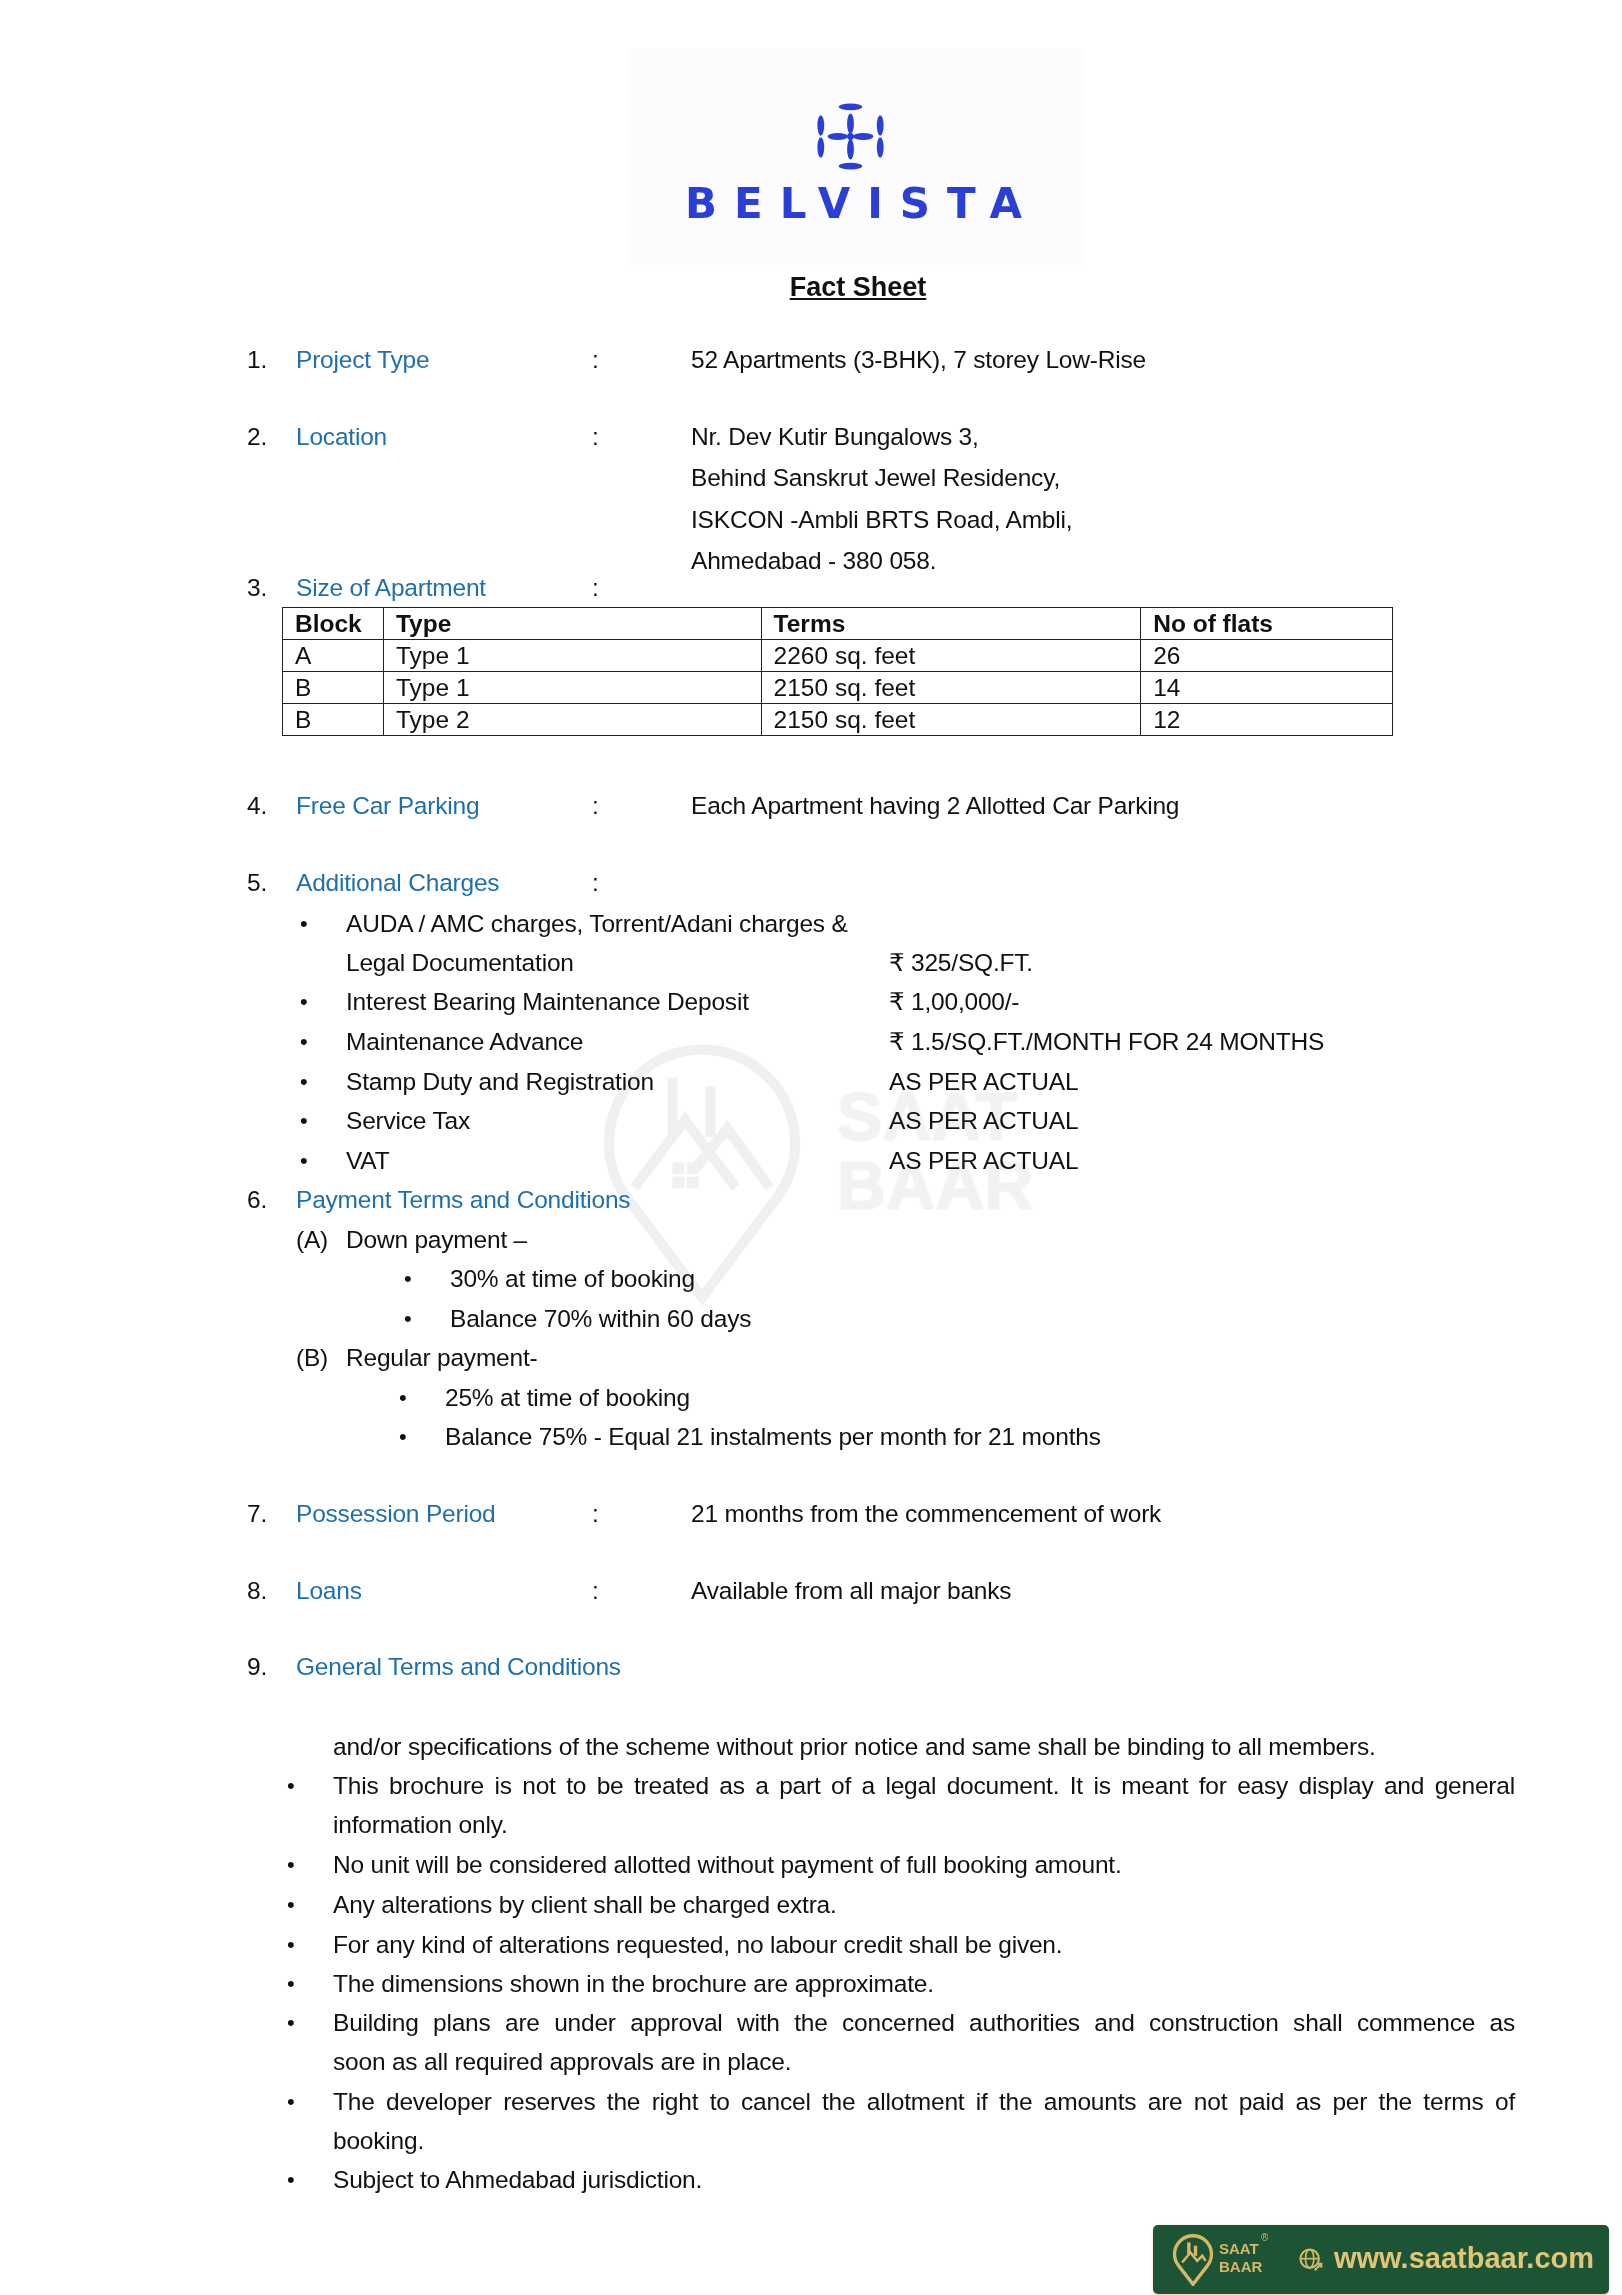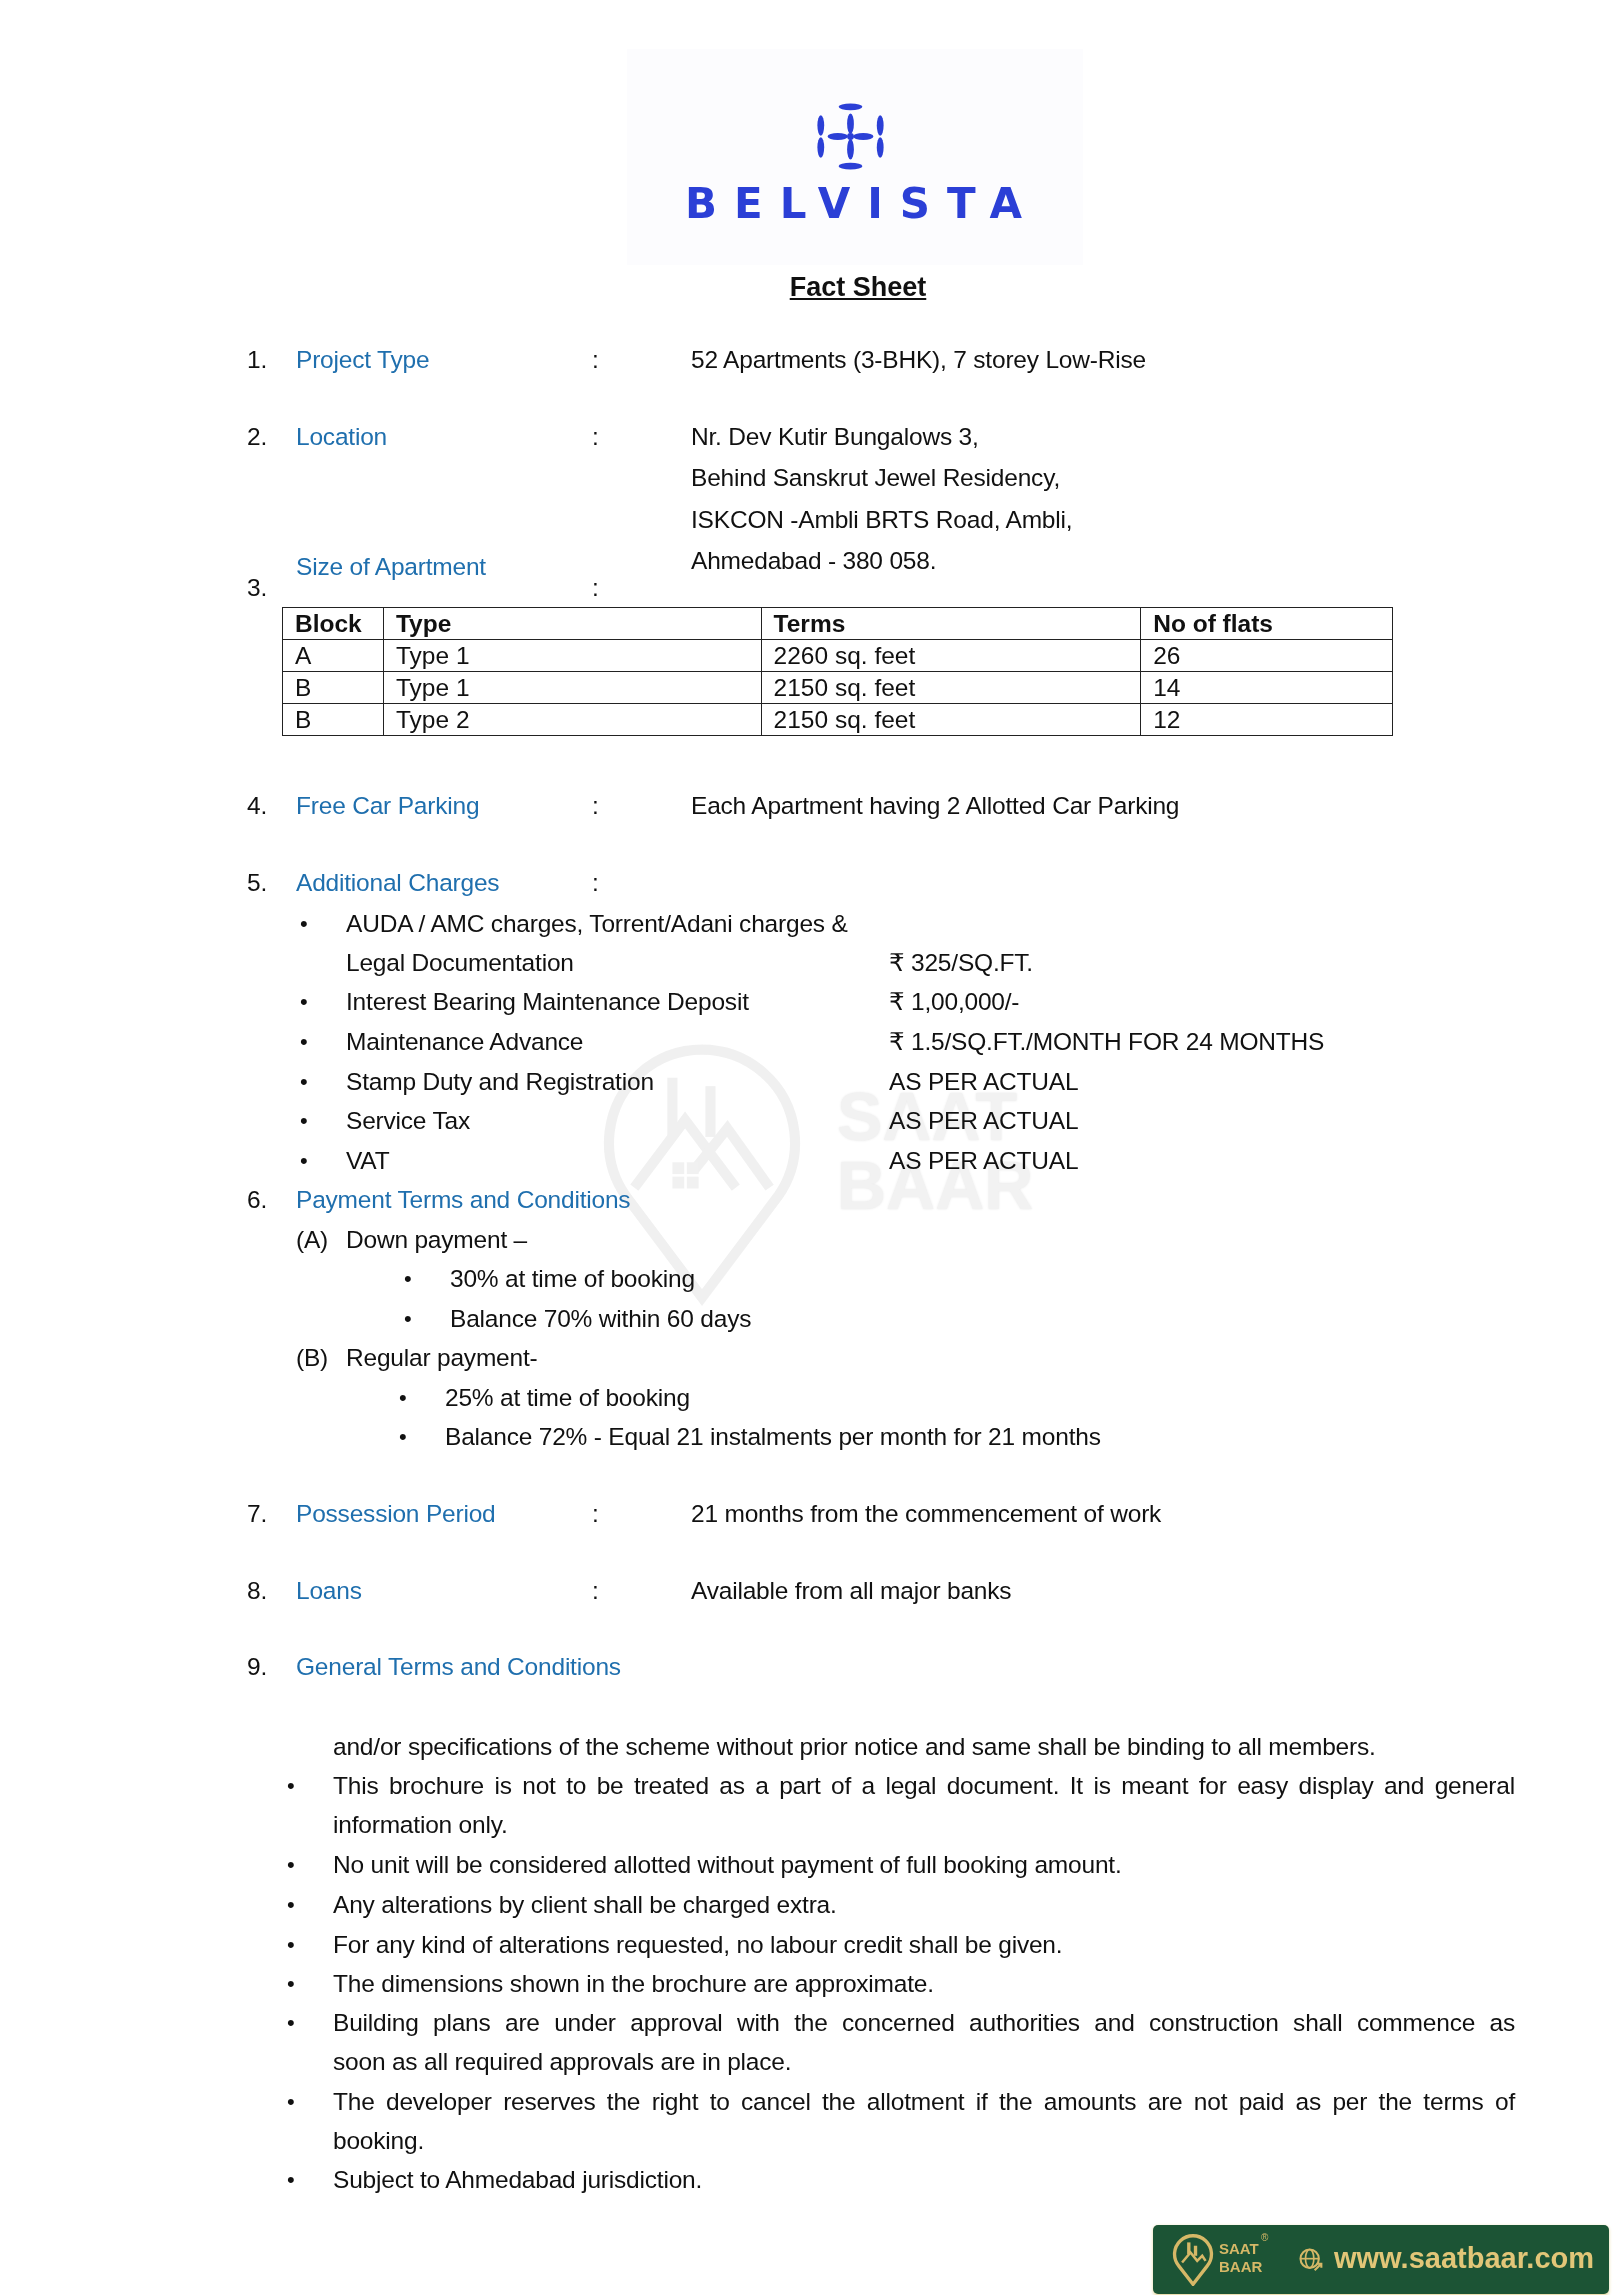--- a/index.html
+++ b/index.html
@@ -87,21 +87,21 @@
 
   <div class="abs t num" style="top:422px">2.</div>
   <div class="abs t lbl blue" style="top:422px">Location</div>
   <div class="abs t colon" style="top:422px">:</div>
   <div class="abs t val" style="top:422px">Nr. Dev Kutir Bungalows 3,</div>
   <div class="abs t val" style="top:463px">Behind Sanskrut Jewel Residency,</div>
   <div class="abs t val" style="top:505px">ISKCON -Ambli BRTS Road, Ambli,</div>
   <div class="abs t val" style="top:546px">Ahmedabad - 380 058.</div>
 
   <div class="abs t num" style="top:573px">3.</div>
-  <div class="abs t lbl blue" style="top:552px">Size of Apartment</div>
+  <div class="abs t lbl blue" style="top:573px">Size of Apartment</div>
   <div class="abs t colon" style="top:573px">:</div>
 
   <table class="sizes">
     <colgroup>
         <col style="width:101px">
         <col style="width:378px">
         <col style="width:380px">
         <col style="width:252px">
       </colgroup>
     <tbody>
@@ -184,21 +184,21 @@
   <div class="abs t lbl blue" style="top:1185px">Payment Terms and Conditions</div>
 
   <div class="abs t" style="left:296px; top:1225px">(A)</div>
   <div class="abs t" style="left:346px; top:1225px">Down payment –</div>
   <div class="bullet t" style="left:450px; top:1264px">30% at time of booking</div>
   <div class="bullet t" style="left:450px; top:1304px">Balance 70% within 60 days</div>
 
   <div class="abs t" style="left:296px; top:1343px">(B)</div>
   <div class="abs t" style="left:346px; top:1343px">Regular payment-</div>
   <div class="bullet t" style="left:445px; top:1383px">25% at time of booking</div>
-  <div class="bullet t" style="left:445px; top:1422px">Balance 72% - Equal 21 instalments per month for 21 months</div>
+  <div class="bullet t" style="left:445px; top:1422px">Balance 75% - Equal 21 instalments per month for 21 months</div>
 
   <div class="abs t num" style="top:1499px">7.</div>
   <div class="abs t lbl blue" style="top:1499px">Possession Period</div>
   <div class="abs t colon" style="top:1499px">:</div>
   <div class="abs t val" style="top:1499px">21 months from the commencement of work</div>
 
   <div class="abs t num" style="top:1576px">8.</div>
   <div class="abs t lbl blue" style="top:1576px">Loans</div>
   <div class="abs t colon" style="top:1576px">:</div>
   <div class="abs t val" style="top:1576px">Available from all major banks</div>

